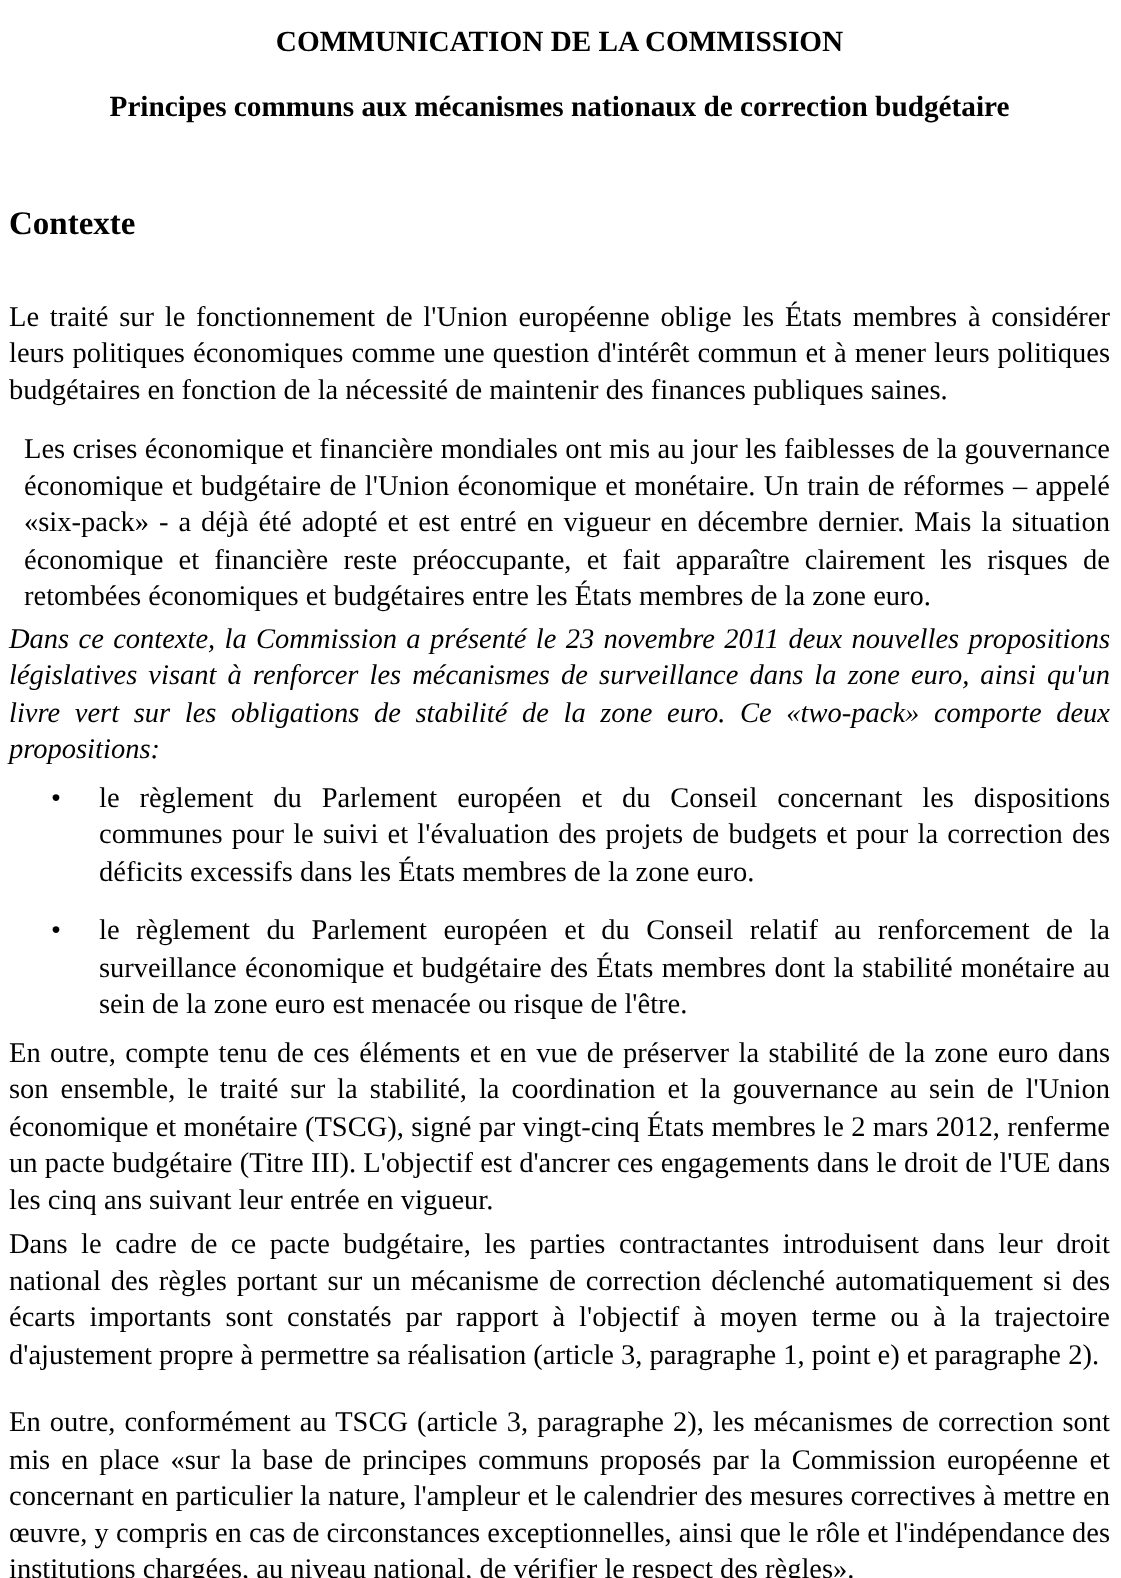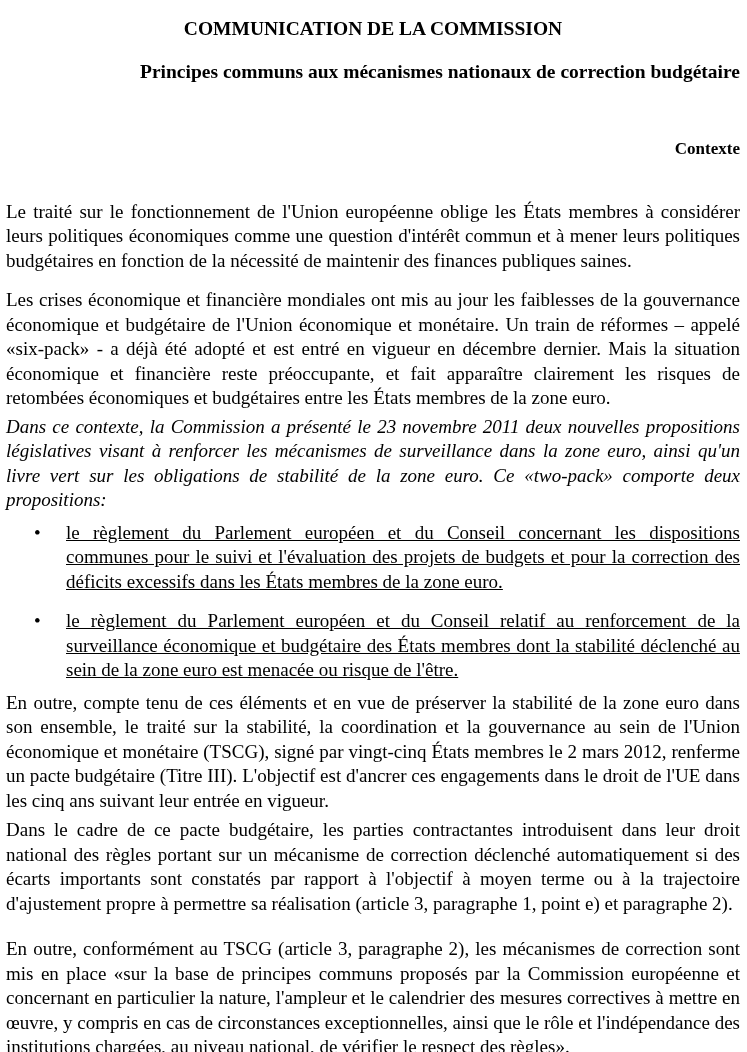--- a/index.html
+++ b/index.html
@@ -26,35 +26,33 @@
   .doc-title,
   .doc-subtitle {
     margin: 0;
     text-align: center;
     font-weight: bold;
     font-size: 19.5px;
     line-height: 24.5px;
   }
   .doc-subtitle {
     margin-top: 18px;
-    text-align: right;
   }
   .section-heading {
     margin: 53px 0 0 0;
     font-weight: bold;
-    font-size: 17px;
+    font-size: 22px;
     line-height: 24.5px;
-    text-align: right;
   }
   .para {
     margin: 0;
     text-align: justify;
   }
   .p1 { margin-top: 38px; }
-  .p2 { margin-top: 15px; }
+  .p2 { margin-top: 15px; margin-left: 10px; }
   .p3 { margin-top: 4px; font-style: italic; }
   .p4 { margin-top: 8px; }
   .p5 { margin-top: 5px; }
   .p6 { margin-top: 21px; }
   .bullet-list {
     margin: 0;
     padding: 0;
     list-style: none;
   }
   .bullet-item {
@@ -65,21 +63,20 @@
   }
   .bullet-item.b1 { margin-top: 8px; }
   .bullet-item.b2 { margin-top: 15px; }
   .bullet-marker {
     flex: none;
     width: 32px;
   }
   .bullet-text {
     flex: 1;
     text-align: justify;
-    text-decoration: underline;
   }
 </style>
 </head>
 <body>
 
 <div class="page">
 
   <h1 class="doc-title">COMMUNICATION DE LA COMMISSION</h1>
 
   <h2 class="doc-subtitle">Principes communs aux mécanismes nationaux de correction budgétaire</h2>
@@ -92,21 +89,21 @@
 
   <p class="para p3">Dans ce contexte, la Commission a présenté le 23 novembre 2011 deux nouvelles propositions législatives visant à renforcer les mécanismes de surveillance dans la zone euro, ainsi qu'un livre vert sur les obligations de stabilité de la zone euro. Ce «two-pack» comporte deux propositions:</p>
 
   <ul class="bullet-list">
     <li class="bullet-item b1">
       <span class="bullet-marker">•</span>
       <span class="bullet-text">le règlement du Parlement européen et du Conseil concernant les dispositions communes pour le suivi et l'évaluation des projets de budgets et pour la correction des déficits excessifs dans les États membres de la zone euro.</span>
     </li>
     <li class="bullet-item b2">
       <span class="bullet-marker">•</span>
-      <span class="bullet-text">le règlement du Parlement européen et du Conseil relatif au renforcement de la surveillance économique et budgétaire des États membres dont la stabilité déclenché au sein de la zone euro est menacée ou risque de l'être.</span>
+      <span class="bullet-text">le règlement du Parlement européen et du Conseil relatif au renforcement de la surveillance économique et budgétaire des États membres dont la stabilité monétaire au sein de la zone euro est menacée ou risque de l'être.</span>
     </li>
   </ul>
 
   <p class="para p4">En outre, compte tenu de ces éléments et en vue de préserver la stabilité de la zone euro dans son ensemble, le traité sur la stabilité, la coordination et la gouvernance au sein de l'Union économique et monétaire (TSCG), signé par vingt-cinq États membres le 2 mars 2012, renferme un pacte budgétaire (Titre III). L'objectif est d'ancrer ces engagements dans le droit de l'UE dans les cinq ans suivant leur entrée en vigueur.</p>
 
   <p class="para p5">Dans le cadre de ce pacte budgétaire, les parties contractantes introduisent dans leur droit national des règles portant sur un mécanisme de correction déclenché automatiquement si des écarts importants sont constatés par rapport à l'objectif à moyen terme ou à la trajectoire d'ajustement propre à permettre sa réalisation (article 3, paragraphe 1, point e) et paragraphe 2).</p>
 
   <p class="para p6">En outre, conformément au TSCG (article 3, paragraphe 2), les mécanismes de correction sont mis en place «sur la base de principes communs proposés par la Commission européenne et concernant en particulier la nature, l'ampleur et le calendrier des mesures correctives à mettre en œuvre, y compris en cas de circonstances exceptionnelles, ainsi que le rôle et l'indépendance des institutions chargées, au niveau national, de vérifier le respect des règles».</p>
 
 </div>

